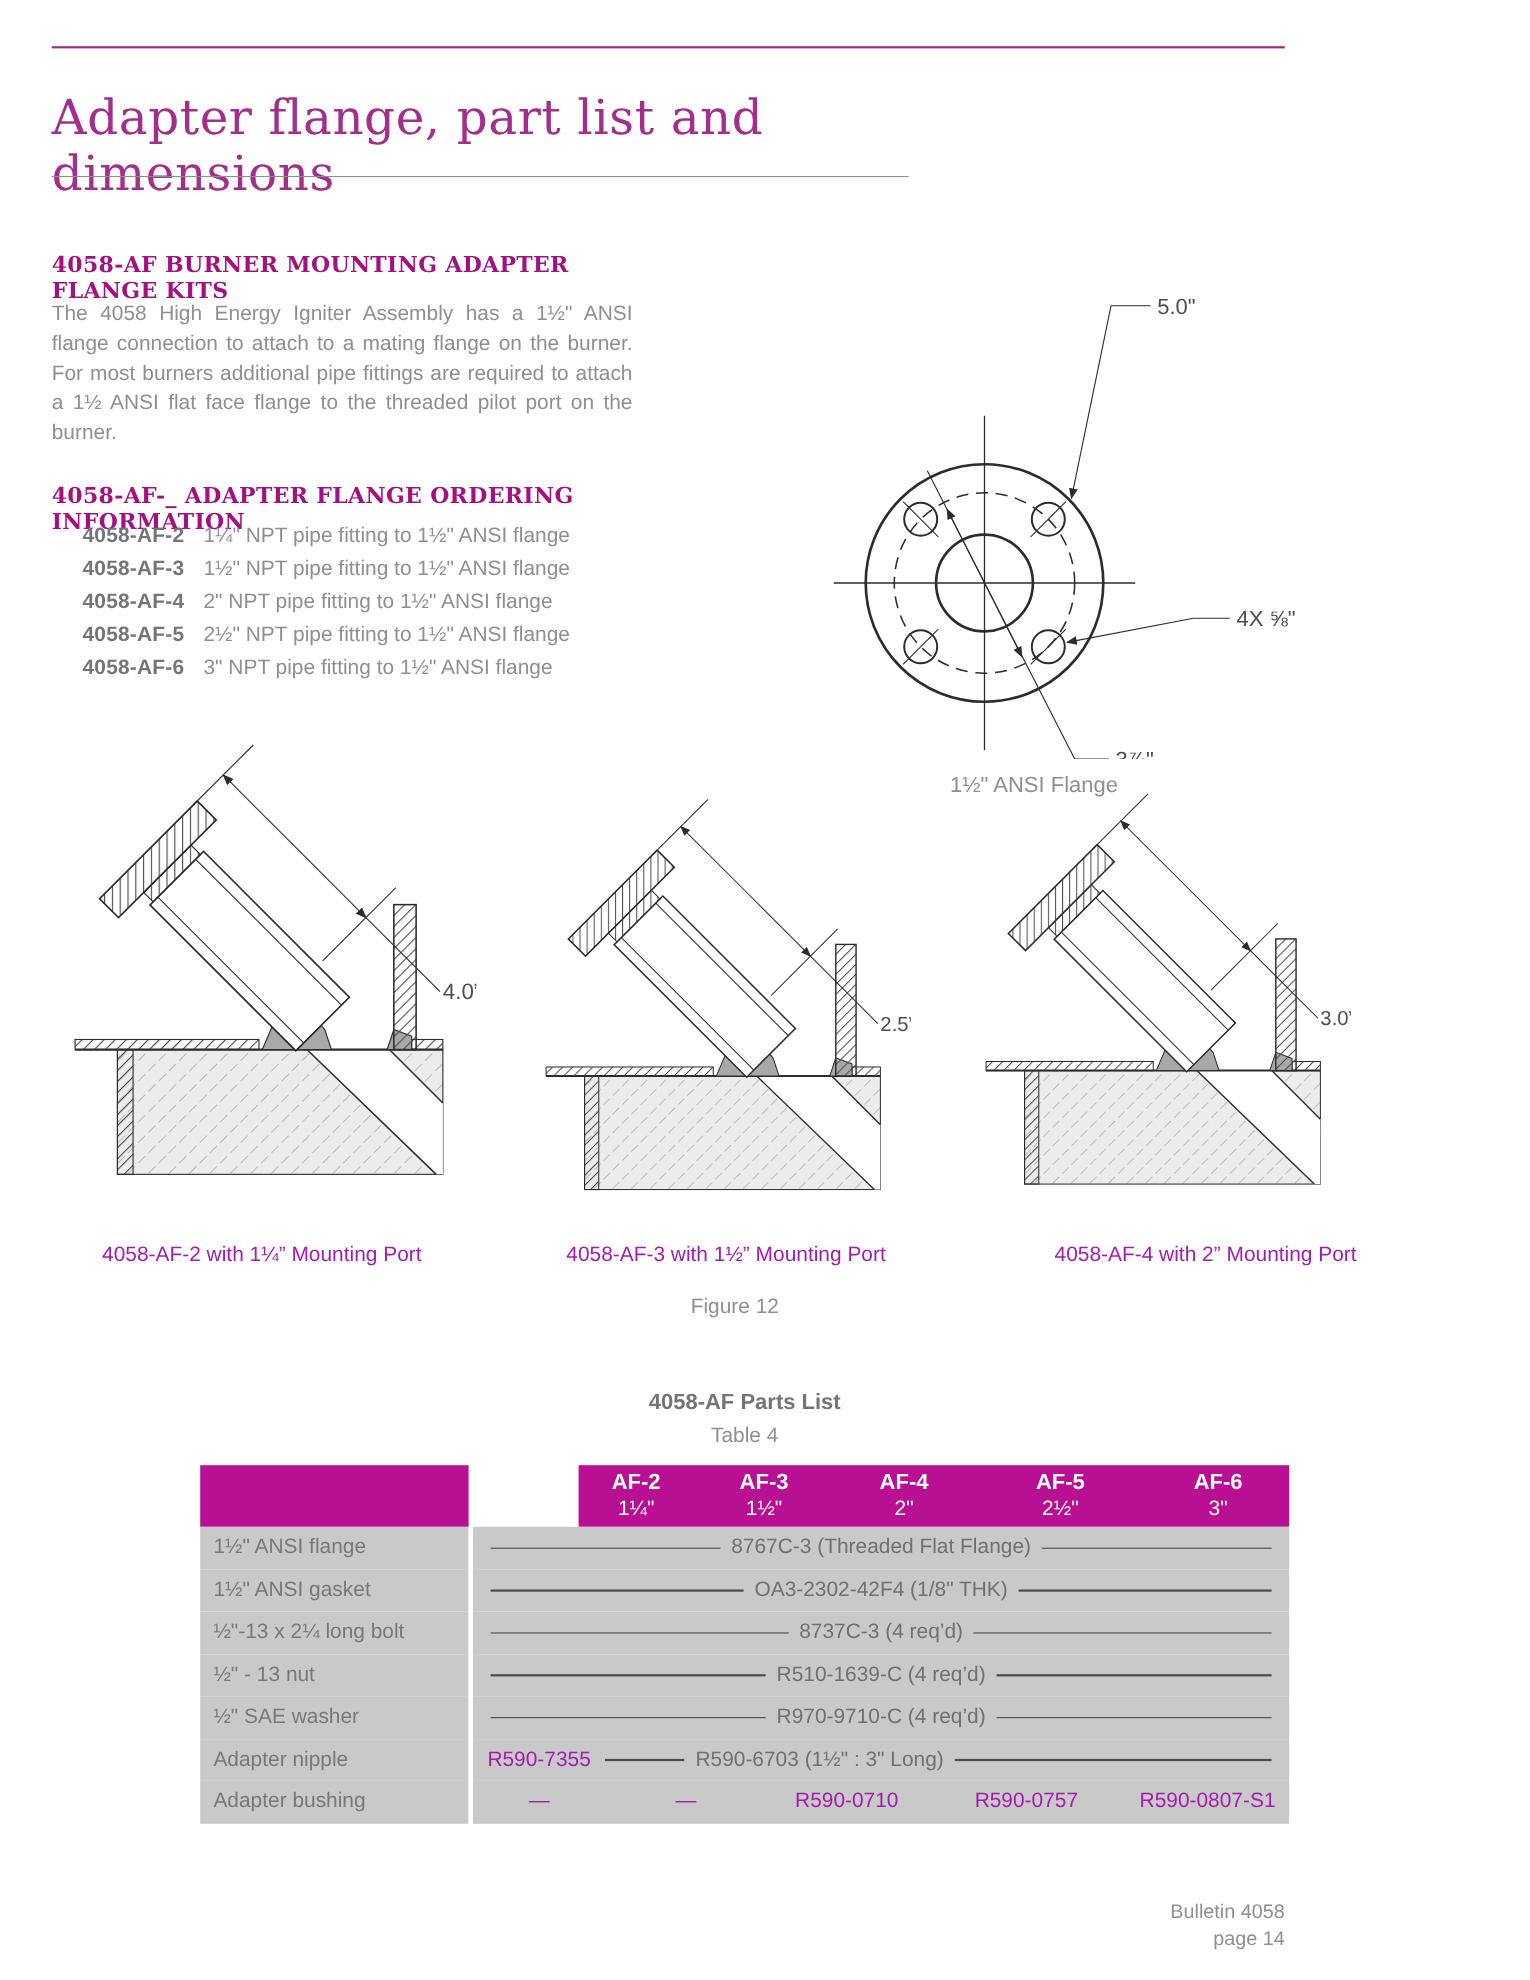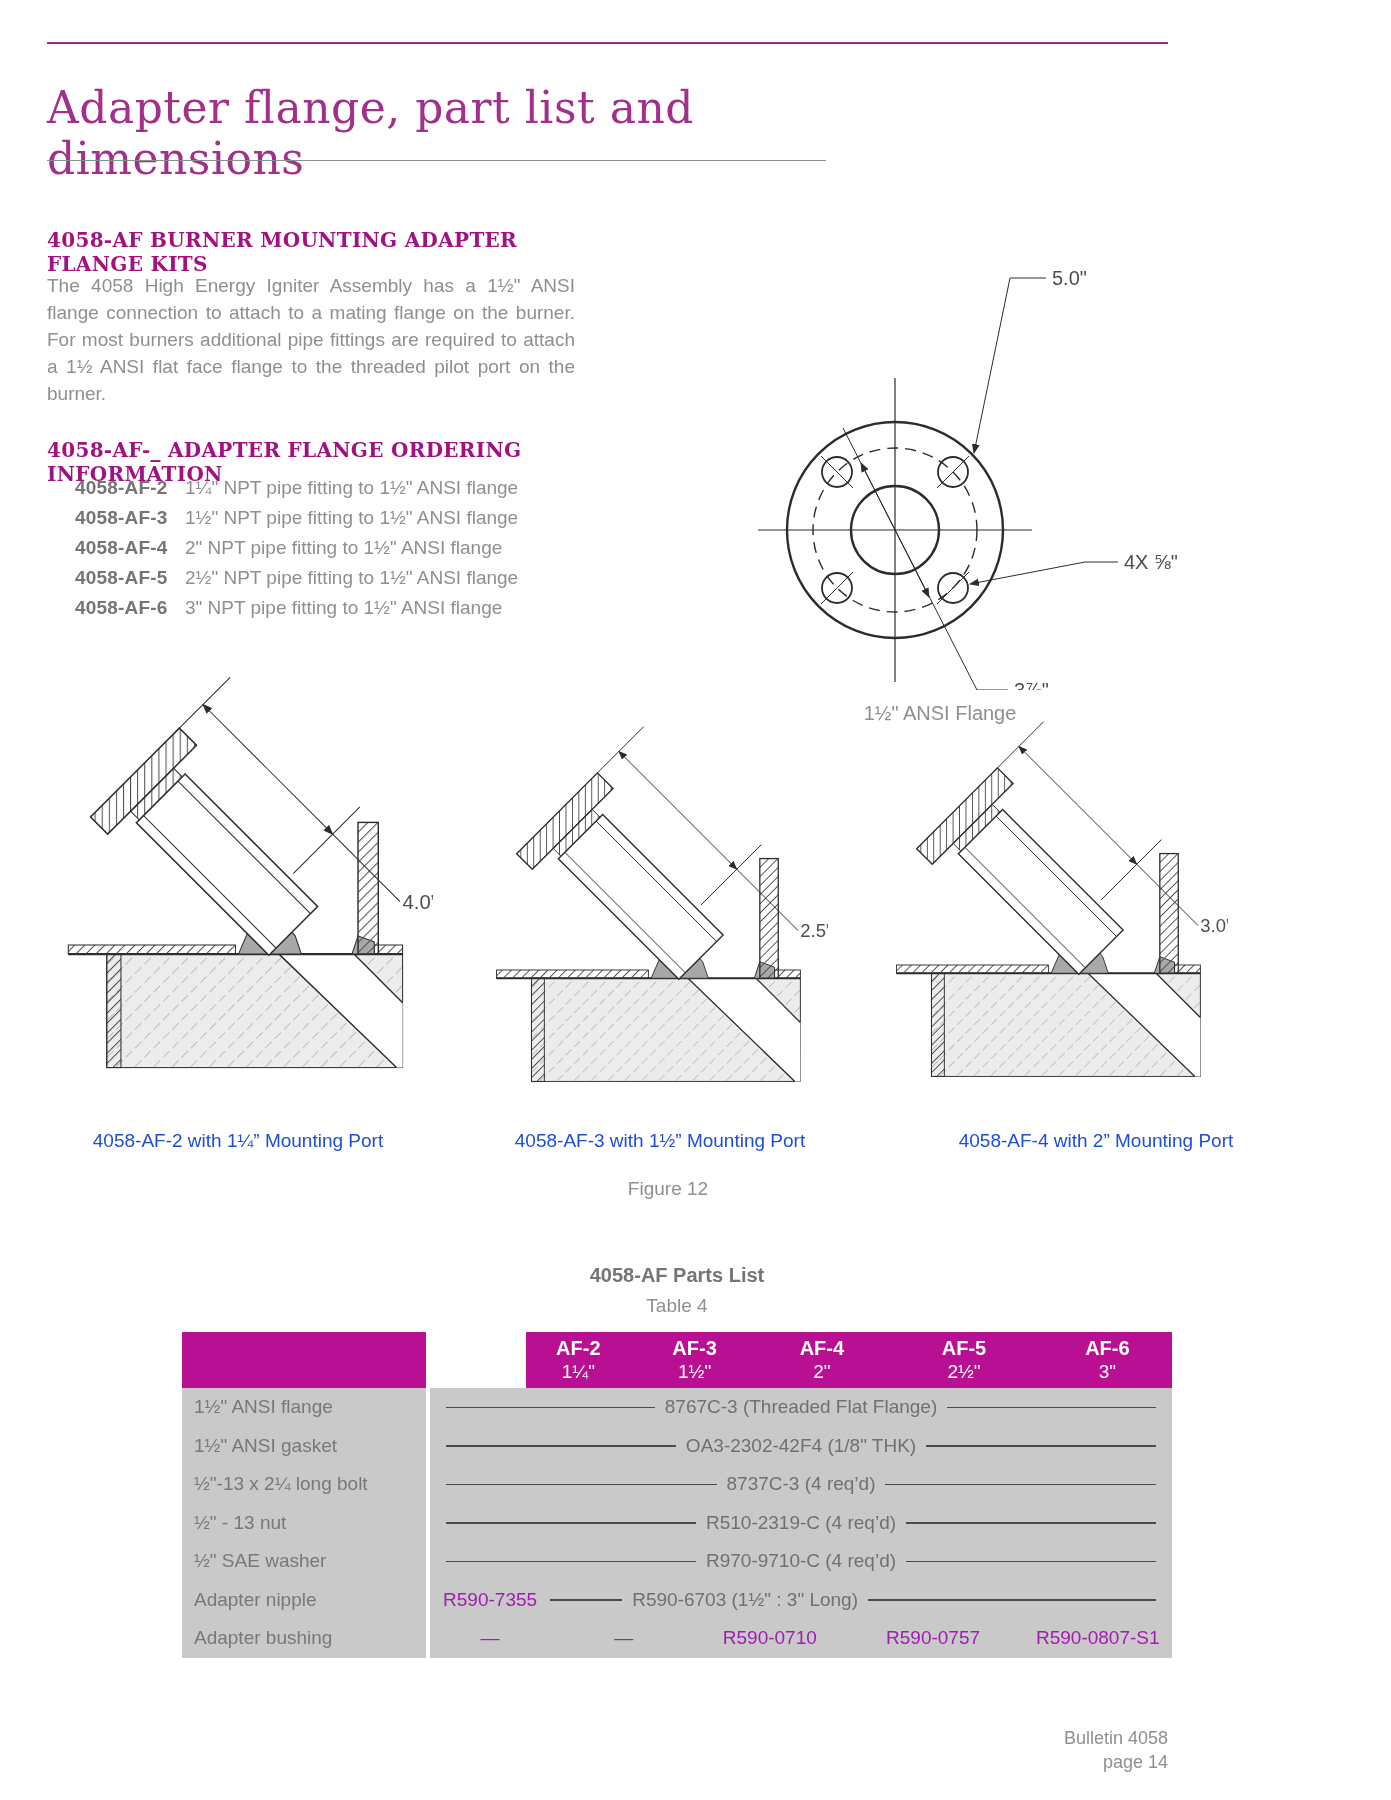--- a/index.html
+++ b/index.html
@@ -22,21 +22,21 @@
   .ord-list{left:75px;top:477px;width:560px;}
   .ord-row{display:flex;height:30px;align-items:baseline;}
   .ord-part{width:110px;font-weight:700;color:#747578;font-size:19px;letter-spacing:.2px;}
   .ord-desc{color:#8e8f91;font-size:19px;}
 
   
   .flange-fig{left:660px;top:230px;width:560px;}
   .flange-cap{width:560px;text-align:center;font-size:20px;color:#8e8f91;margin-top:8px;}
 
   
-  .xs-cap{font-size:19px;color:#1d4ed8;text-align:center;}
+  .xs-cap{font-size:19px;color:#a21caf;text-align:center;}
   .fig12{left:0;top:1178px;width:1336px;text-align:center;font-size:19px;color:#8e8f91;}
 
   
   .tbl-title{left:182px;top:1264px;width:990px;text-align:center;font-size:20px;font-weight:700;color:#747578;}
   .tbl-sub{left:182px;top:1295px;width:990px;text-align:center;font-size:19px;color:#8e8f91;}
   .ptable{left:182px;top:1332px;width:990px;}
   .thead{display:flex;height:56px;gap:48px;}
   .th-label{width:244px;background:#b90f93;}
   .tgap{width:4px;background:#ffffff;}
   .th-data{flex:1;background:#b90f93;display:flex;}
@@ -303,21 +303,21 @@
           <i class="rl rl-l"></i>
           <span class="val">8737C-3 (4 req’d)</span>
           <i class="rl rl-r"></i>
         </div>
     </div>
     <div class="trow">
       <div class="tlabel">½" - 13 nut</div>
       <div class="tgap"></div>
       <div class="tdata">
           <i class="rl rl-l"></i>
-          <span class="val">R510-2319-C (4 req’d)</span>
+          <span class="val">R510-1639-C (4 req’d)</span>
           <i class="rl rl-r"></i>
         </div>
     </div>
     <div class="trow">
       <div class="tlabel">½" SAE washer</div>
       <div class="tgap"></div>
       <div class="tdata">
           <i class="rl rl-l"></i>
           <span class="val">R970-9710-C (4 req’d)</span>
           <i class="rl rl-r"></i>

